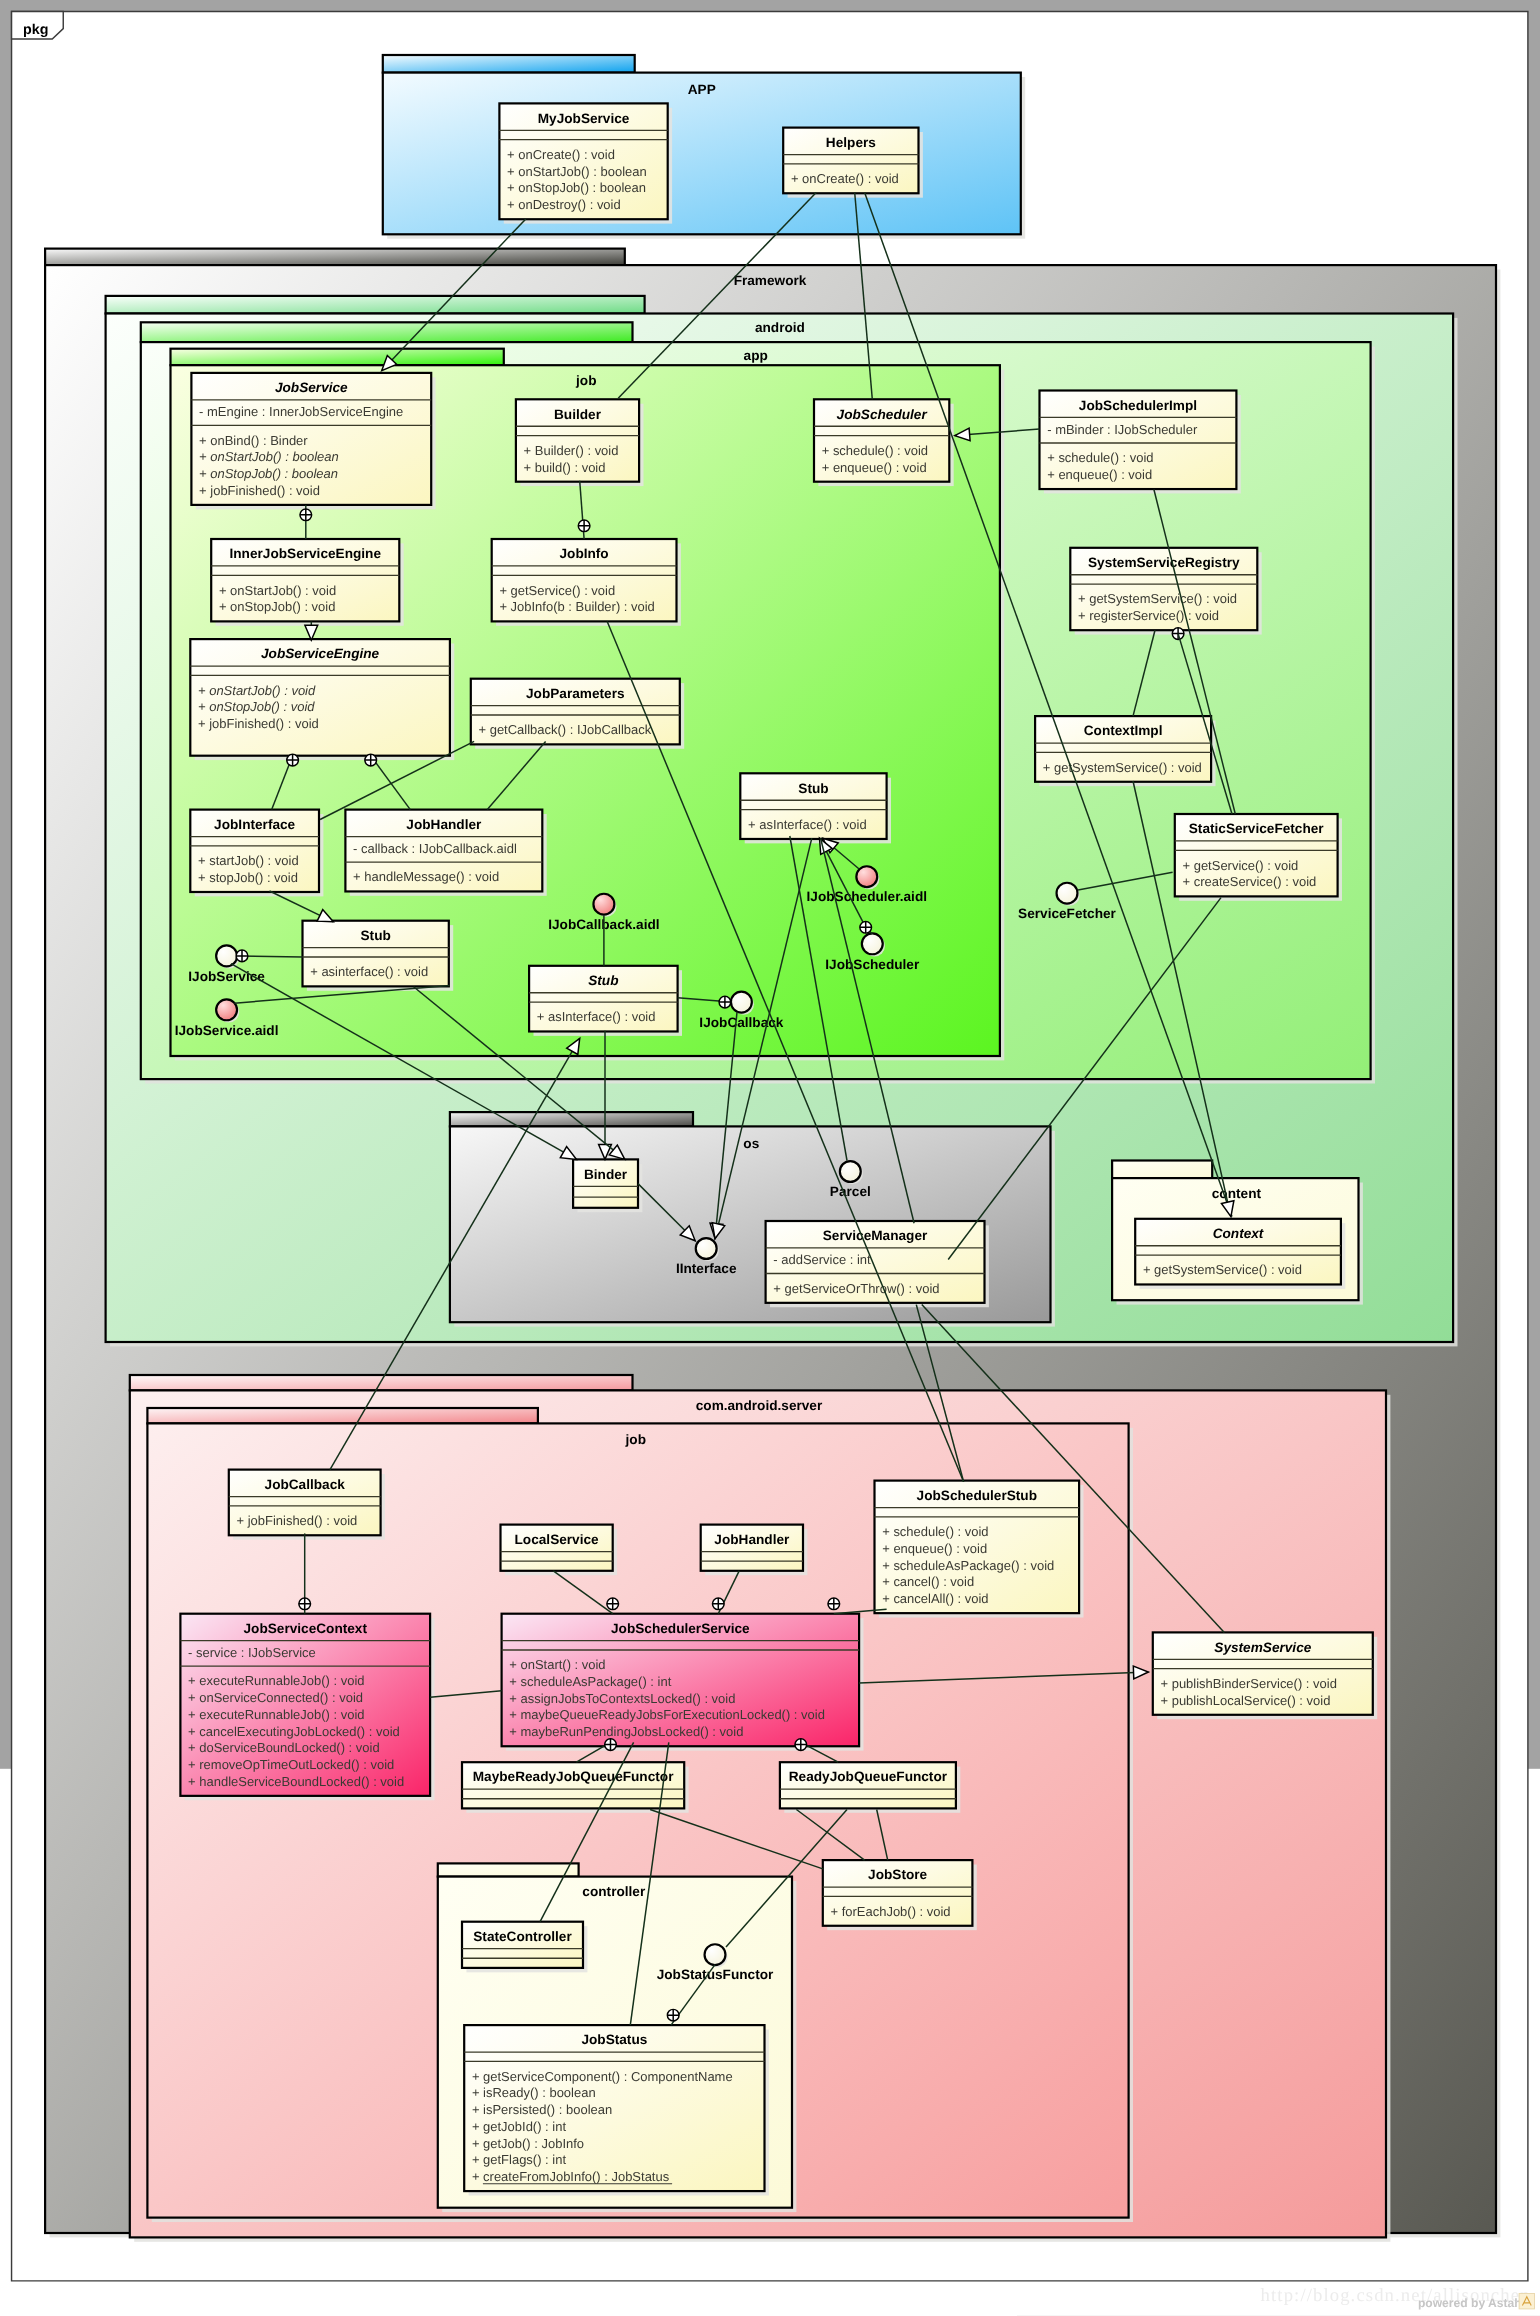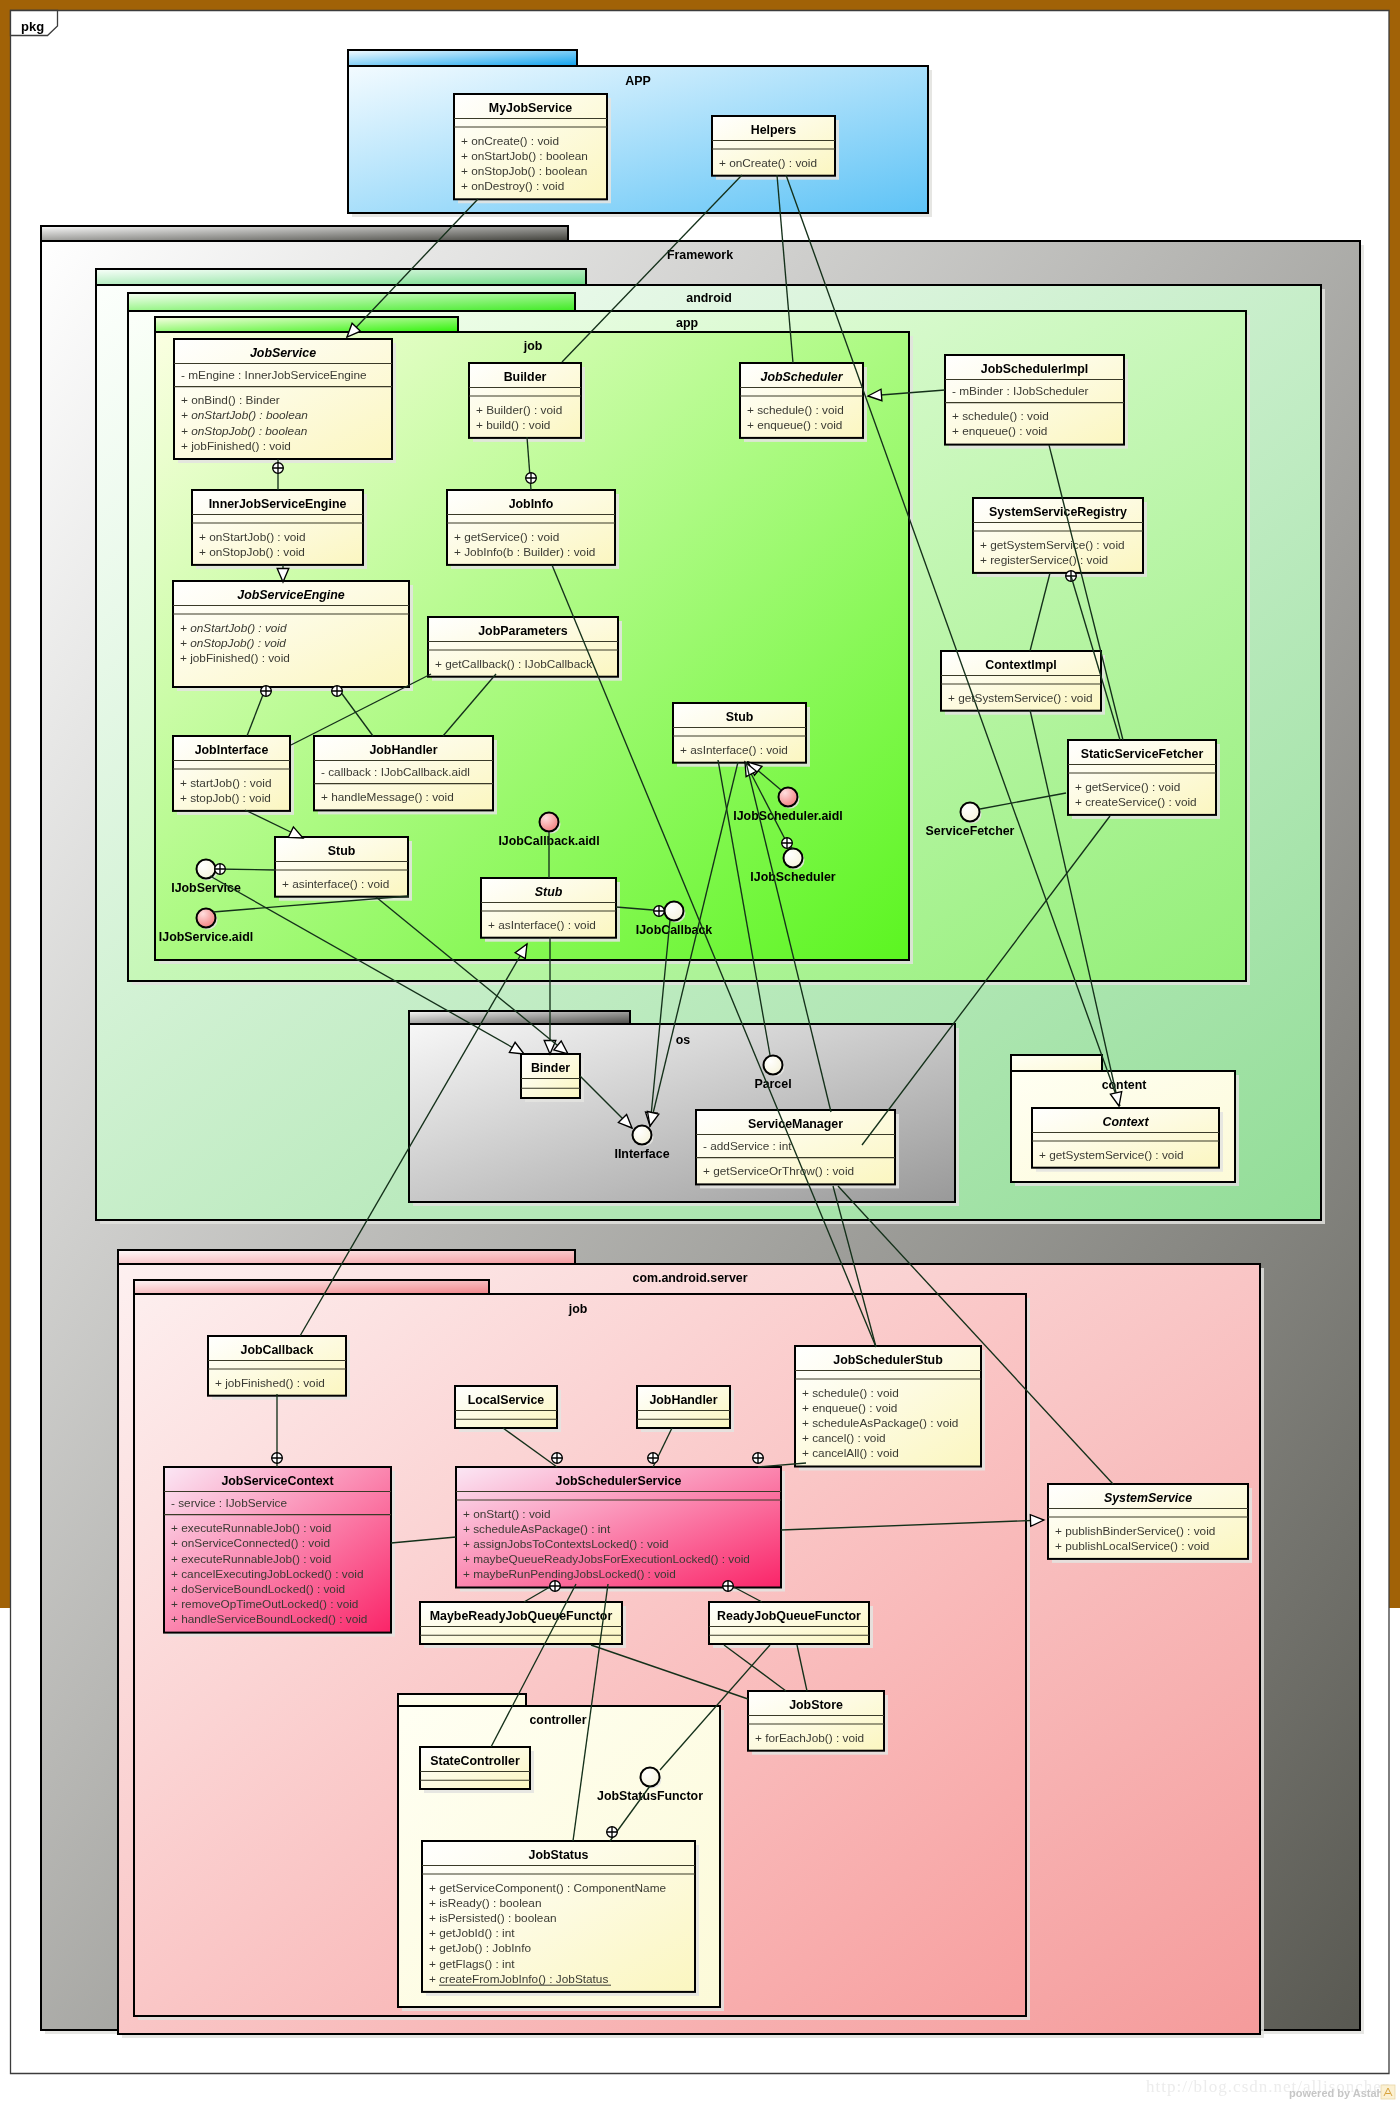--- a/index.html
+++ b/index.html
@@ -1,18 +1,18 @@
 <!DOCTYPE html>
 <html><head>
 <meta charset="utf-8">
 <title>UML Class Diagram</title>
 <style>
   html,body{margin:0;padding:0;background:#ffffff;}
   body{width:1400px;height:2105px;overflow:hidden;font-family:"Liberation Sans",sans-serif;}
-  #stage{position:relative;width:1400px;height:1608px;background:#a16207;
+  #stage{position:relative;width:1400px;height:1608px;background:#a3a3a3;
        -webkit-font-smoothing:antialiased;-moz-osx-font-smoothing:grayscale;}
   text{-webkit-font-smoothing:antialiased;}
   svg#root{position:absolute;left:0;top:0;display:block;}
   .cname{font-weight:bold;font-size:12.4px;fill:#000;text-anchor:middle;}
   .cname.it{font-style:italic;}
   .feat{font-size:11.8px;fill:#3a3a33;}
   .feat.it{font-style:italic;}
   .pkglabel{font-weight:bold;font-size:12.4px;fill:#000;text-anchor:middle;}
   .iflabel{font-weight:bold;font-size:12.4px;fill:#000;text-anchor:middle;}
   .frmlabel{font-weight:bold;font-size:13px;fill:#000;}

